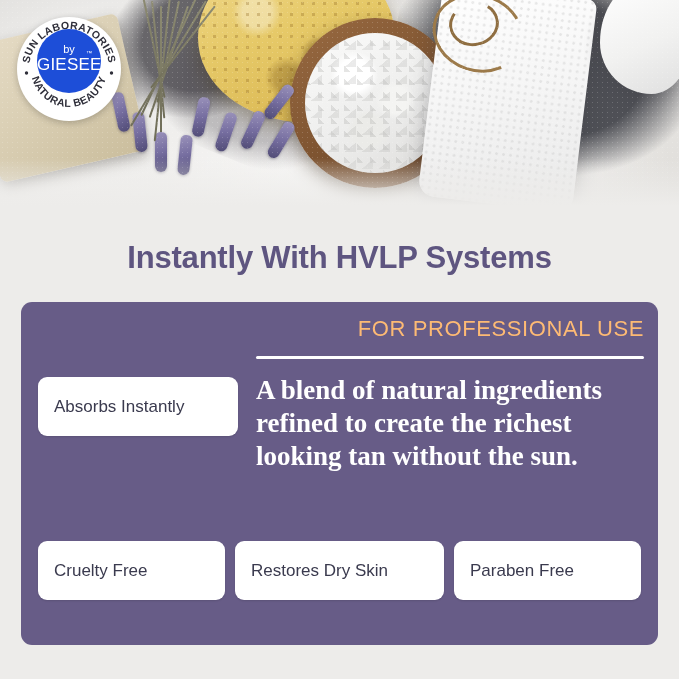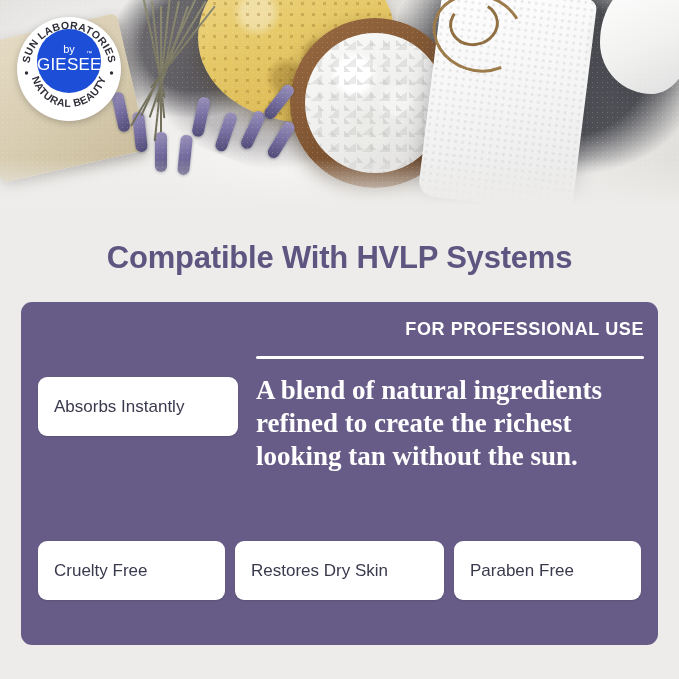--- a/index.html
+++ b/index.html
@@ -195,22 +195,22 @@
     position:absolute; left:21px; top:302px; width:637px; height:343px;
     background:#675C87;
     border-radius:11px;
   }
 
   
   #rightcol {
     position:absolute; left:235px; top:14px; width:388px;
   }
   #proheading {
-    text-align:right; color:#ffffff;
-    font-size:18px; font-weight:bold;
+    text-align:right; color:#fdba74;
+    font-size:22px; font-weight:normal;
     letter-spacing:.6px;
     line-height:26px;
   }
   #rule {
     margin-top:14px;
     height:3px; background:#ffffff; border-radius:2px;
   }
   #blurb {
     margin-top:15px;
     text-align:left; color:#ffffff;
@@ -307,21 +307,21 @@
       <circle cx="9.5" cy="56" r="1.7" fill="#2f2f3a"></circle>
       <circle cx="94.5" cy="56" r="1.7" fill="#2f2f3a"></circle>
     </svg>
     <div class="inner">
       <div class="by">by</div>
       <div class="brand">GIESEE</div>
       <div class="tm">™</div>
     </div>
   </div>
 
-  <div id="headline">Compatible With HVLP Systems</div>
+  <div id="headline">Instantly With HVLP Systems</div>
 
   <div id="panel">
 
     <div id="rightcol">
       <div id="proheading">FOR PROFESSIONAL USE</div>
       <div id="rule"></div>
       <div id="blurb">A blend of natural ingredients refined to create the richest looking tan without the sun.</div>
     </div>
 
     <div class="pill" id="p-absorbs">

